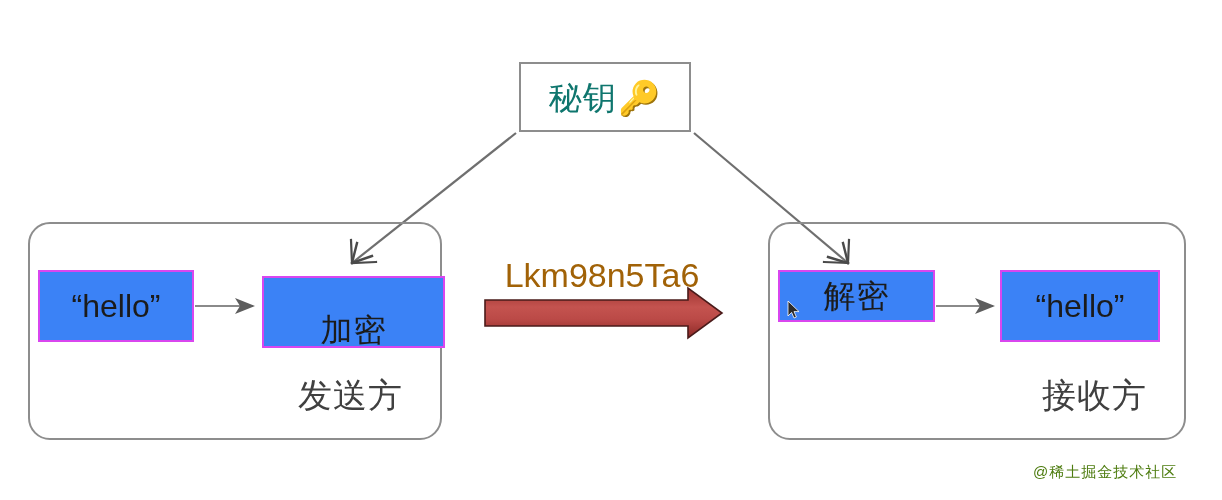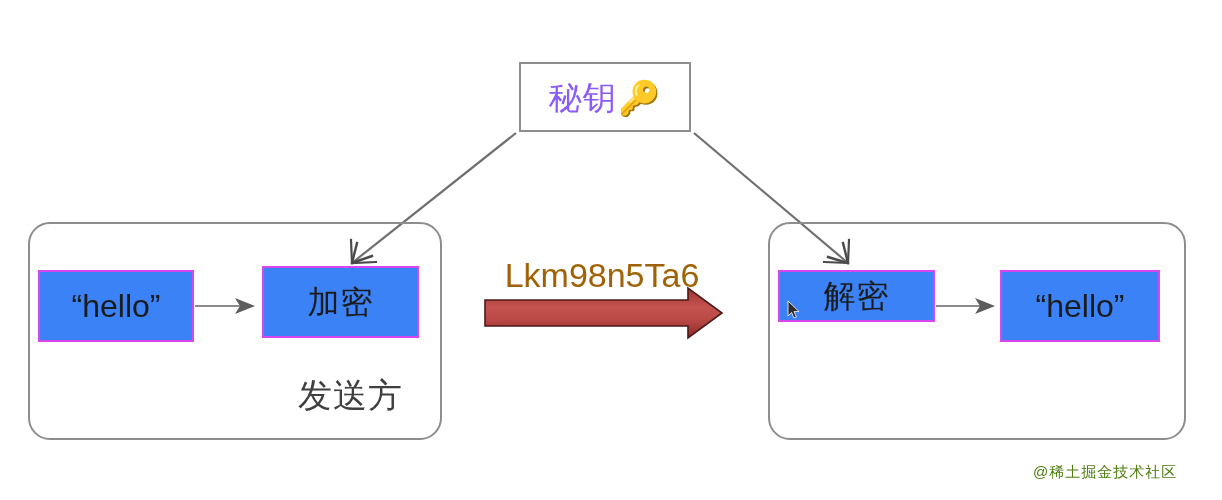--- a/index.html
+++ b/index.html
@@ -33,21 +33,21 @@
     border: 2px solid #8d8d8d;
     background: #ffffff;
     box-sizing: border-box;
     display: flex;
     align-items: center;
     justify-content: center;
     gap: 2px;
   }
   .key-label {
     font-size: 33px;
-    color: #8b5cf6;
+    color: #0f766e;
     line-height: 1;
     letter-spacing: 1px;
   }
   .key-emoji {
     font-size: 34px;
     line-height: 1;
     position: relative;
     top: 1px;
   }
   
@@ -74,21 +74,21 @@
   .node {
     position: absolute;
     border: 2px solid #d946ef;
     background: #3b82f6;
     box-sizing: border-box;
     display: flex;
     align-items: center;
     justify-content: center;
   }
   #node-plain-left   { left: 38px;   top: 270px; width: 156px; height: 72px; }
-  #node-encrypt      { left: 262px;  top: 266px; width: 157px; height: 72px; }
+  #node-encrypt      { left: 262px;  top: 276px; width: 183px; height: 72px; align-items: flex-end; }
   #node-decrypt      { left: 778px;  top: 270px; width: 157px; height: 52px; }
   #node-plain-right  { left: 1000px; top: 270px; width: 160px; height: 72px; }
   .node-text-cjk {
     font-size: 32px;
     color: #1b1b1b;
     line-height: 1;
     letter-spacing: 1px;
   }
   .node-text-latin {
     font-size: 32px;
@@ -179,20 +179,21 @@
 
   <div class="node" id="node-plain-left">
     <span class="node-text-latin">“hello”</span>
   </div>
 
   <div class="node" id="node-encrypt">
     <span class="node-text-cjk">加密</span>
   </div>
 
   <div class="party" id="party-receiver"></div>
+  <div class="party-label" id="label-receiver">接收方</div>
 
   <div class="node" id="node-decrypt">
     <span class="node-text-cjk">解密</span>
   </div>
 
   <div class="node" id="node-plain-right">
     <span class="node-text-latin">“hello”</span>
   </div>
 
   <div id="cipher-text">Lkm98n5Ta6</div>

